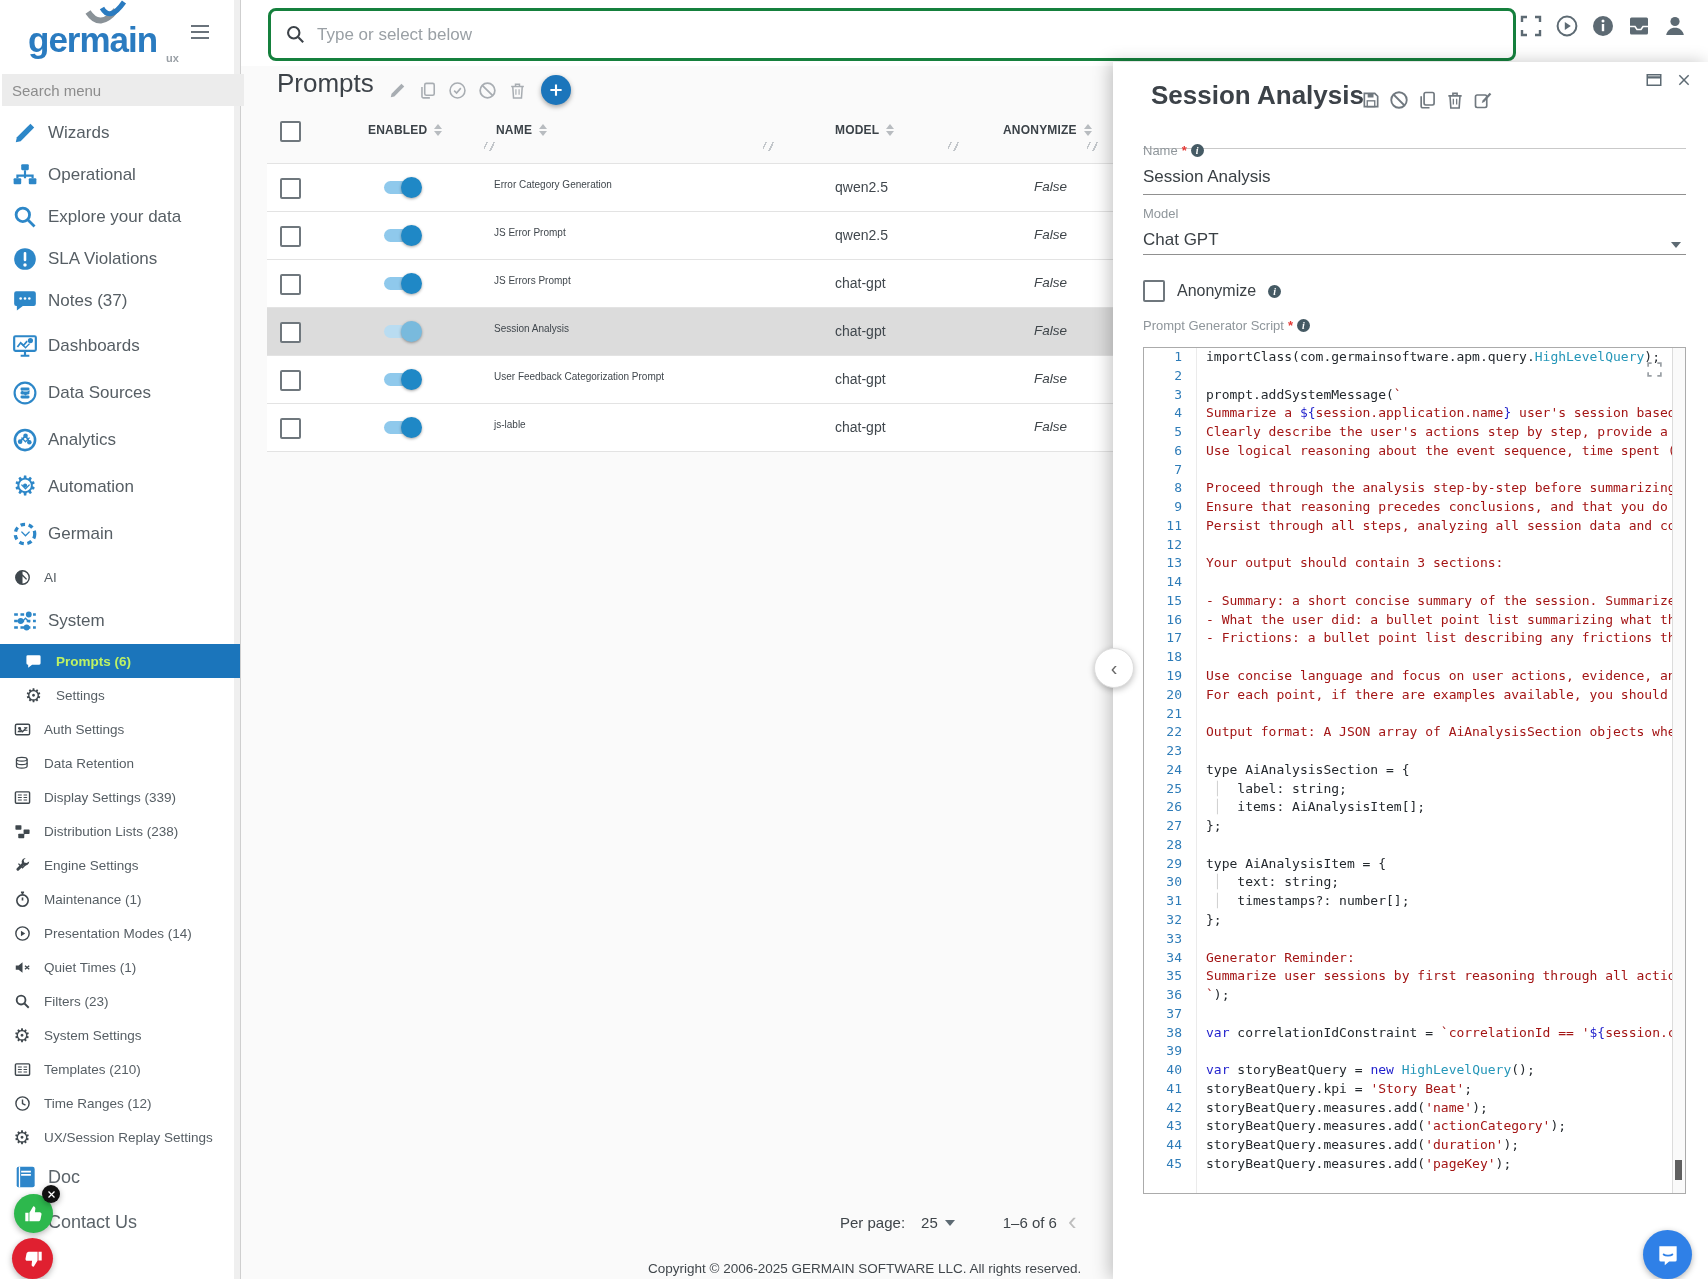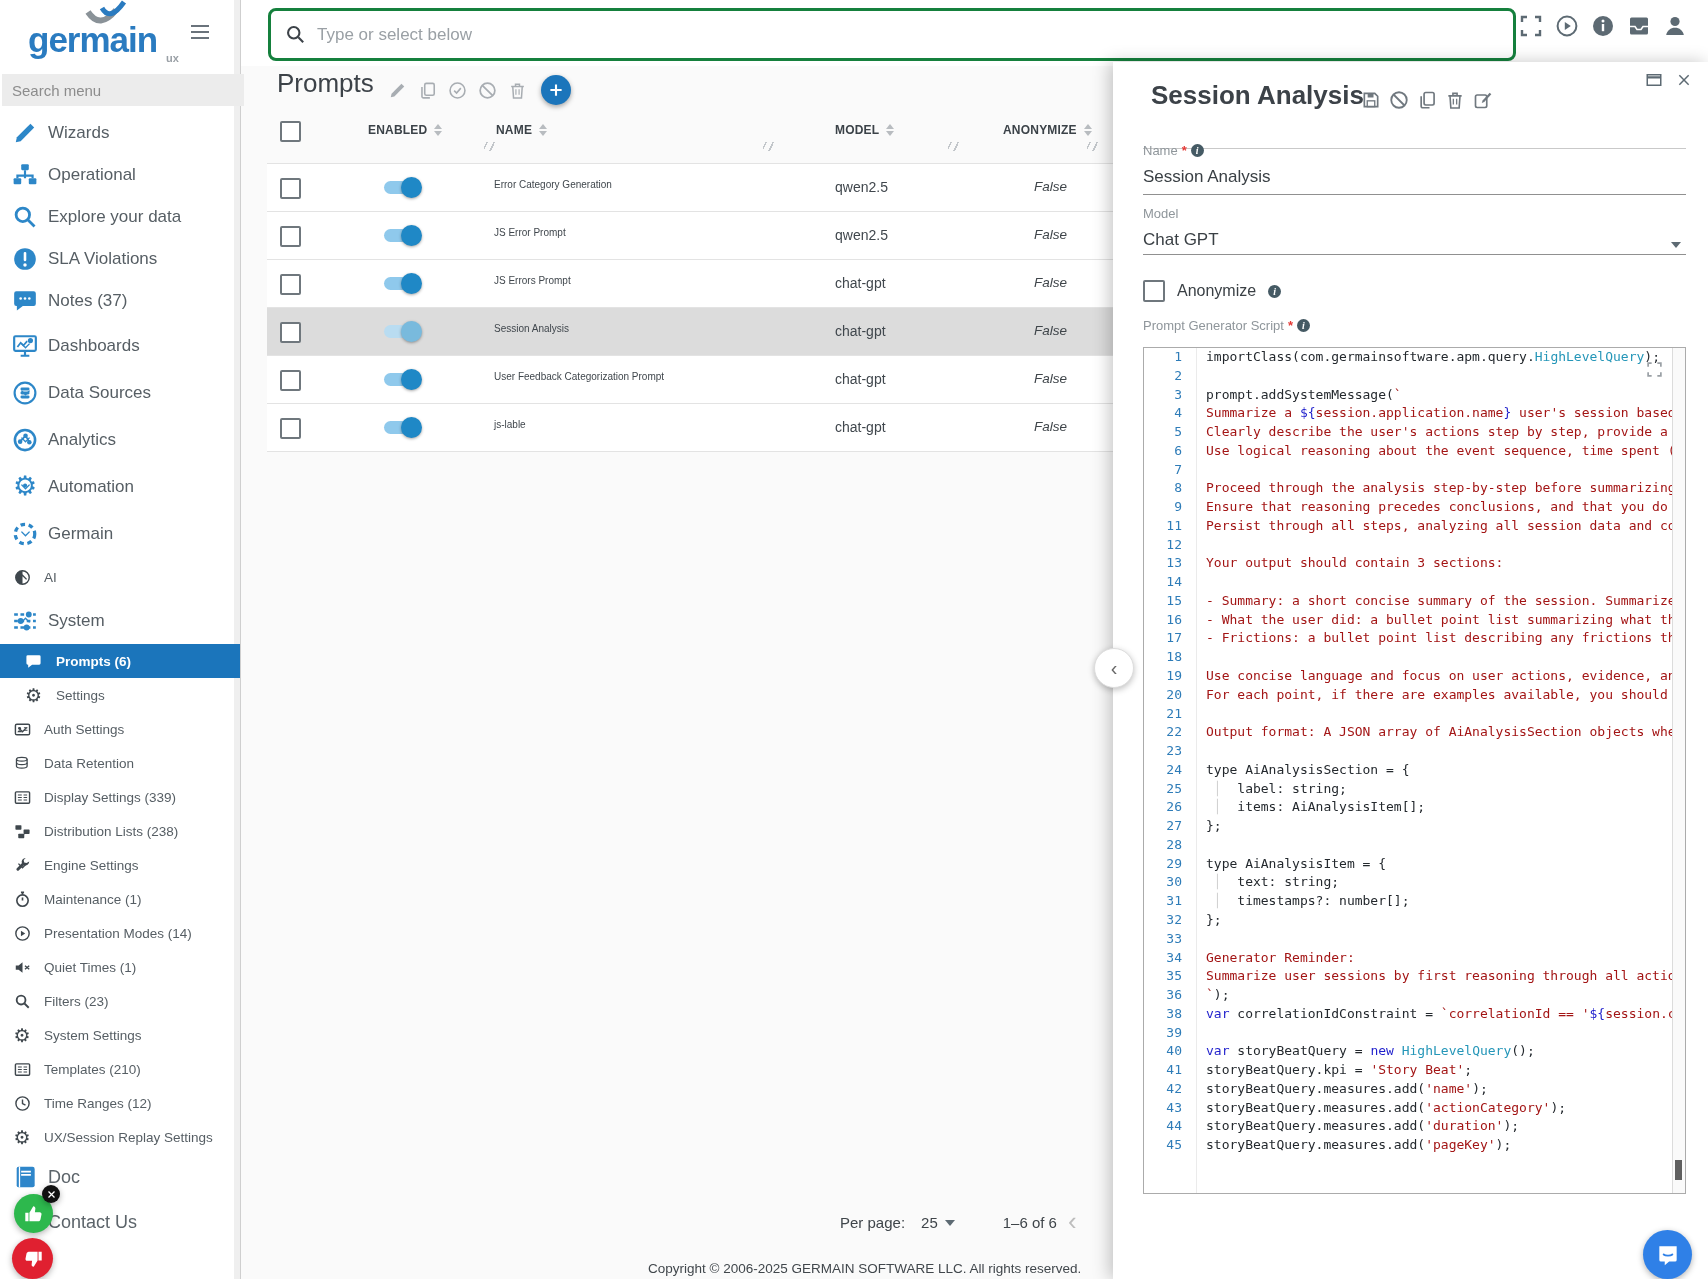--- a/index.html
+++ b/index.html
@@ -29,21 +29,21 @@
   .si.l1.chv{height:47px;}
   .si.l1 .ico{left:10px;width:30px;height:30px;color:#2d87c8;}
   .si.l1 .lbl{margin-left:48px;}
   .si.l2{height:34px;font-size:13.5px;}
   .si.l2 .ico{left:13px;width:18px;height:18px;color:#3f474d;}
   .si.l2 .lbl{margin-left:44px;}
   .si.l2.aiitem{height:40px;}
   .si.l3{height:34px;font-size:13.5px;}
   .si.l3 .ico{left:25px;width:17px;height:17px;color:#3f474d;}
   .si.l3 .lbl{margin-left:56px;}
-  .si.active{background:#1b75bb;color:#ffffff;font-weight:bold;}
+  .si.active{background:#1b75bb;color:#bef264;font-weight:bold;}
   .si.active .ico{color:#fff;}
   .si.docitem{height:46px;font-size:18px;color:#5c646a;}
   .si.docitem .ico{left:12px;width:28px;height:28px;color:#2e86ca;}
   .si.docitem .lbl{margin-left:48px;}
   .si.contactitem{height:44px;font-size:18px;color:#5c646a;}
   .si.contactitem .lbl{margin-left:48px;}
   .ug{font-size:19px;line-height:1;}
   .si.l1 .ug{font-size:27px;}
 
   
@@ -776,20 +776,21 @@
         <div class="cl"><span class="ln">27</span><span class="ct"><span class="cc">};</span></span></div>
         <div class="cl"><span class="ln">28</span><span class="ct"></span></div>
         <div class="cl"><span class="ln">29</span><span class="ct"><span class="cc">type AiAnalysisItem = {</span></span></div>
         <div class="cl"><span class="ln">30</span><span class="ct"><span class="cg"> │</span><span class="cc">  text: string;</span></span></div>
         <div class="cl"><span class="ln">31</span><span class="ct"><span class="cg"> │</span><span class="cc">  timestamps?: number[];</span></span></div>
         <div class="cl"><span class="ln">32</span><span class="ct"><span class="cc">};</span></span></div>
         <div class="cl"><span class="ln">33</span><span class="ct"></span></div>
         <div class="cl"><span class="ln">34</span><span class="ct"><span class="cs">Generator Reminder:</span></span></div>
         <div class="cl"><span class="ln">35</span><span class="ct"><span class="cs">Summarize user sessions by first reasoning through all actions and</span></span></div>
         <div class="cl"><span class="ln">36</span><span class="ct"><span class="cs">`</span><span class="cc">);</span></span></div>
+        <div class="cl"><span class="ln">37</span><span class="ct"></span></div>
         <div class="cl"><span class="ln">38</span><span class="ct"><span class="ck">var</span><span class="cc"> correlationIdConstraint = </span><span class="cs">`correlationId == '</span><span class="ck">${</span><span class="cs">session.correlationId</span></span></div>
         <div class="cl"><span class="ln">39</span><span class="ct"></span></div>
         <div class="cl"><span class="ln">40</span><span class="ct"><span class="ck">var</span><span class="cc"> storyBeatQuery = </span><span class="ck">new</span><span class="cc"> </span><span class="cty">HighLevelQuery</span><span class="cc">();</span></span></div>
         <div class="cl"><span class="ln">41</span><span class="ct"><span class="cc">storyBeatQuery.kpi = </span><span class="cs">'Story Beat'</span><span class="cc">;</span></span></div>
         <div class="cl"><span class="ln">42</span><span class="ct"><span class="cc">storyBeatQuery.measures.add(</span><span class="cs">'name'</span><span class="cc">);</span></span></div>
         <div class="cl"><span class="ln">43</span><span class="ct"><span class="cc">storyBeatQuery.measures.add(</span><span class="cs">'actionCategory'</span><span class="cc">);</span></span></div>
         <div class="cl"><span class="ln">44</span><span class="ct"><span class="cc">storyBeatQuery.measures.add(</span><span class="cs">'duration'</span><span class="cc">);</span></span></div>
         <div class="cl"><span class="ln">45</span><span class="ct"><span class="cc">storyBeatQuery.measures.add(</span><span class="cs">'pageKey'</span><span class="cc">);</span></span></div>
       </div>
     <span id="editor-expand" class="ic">

